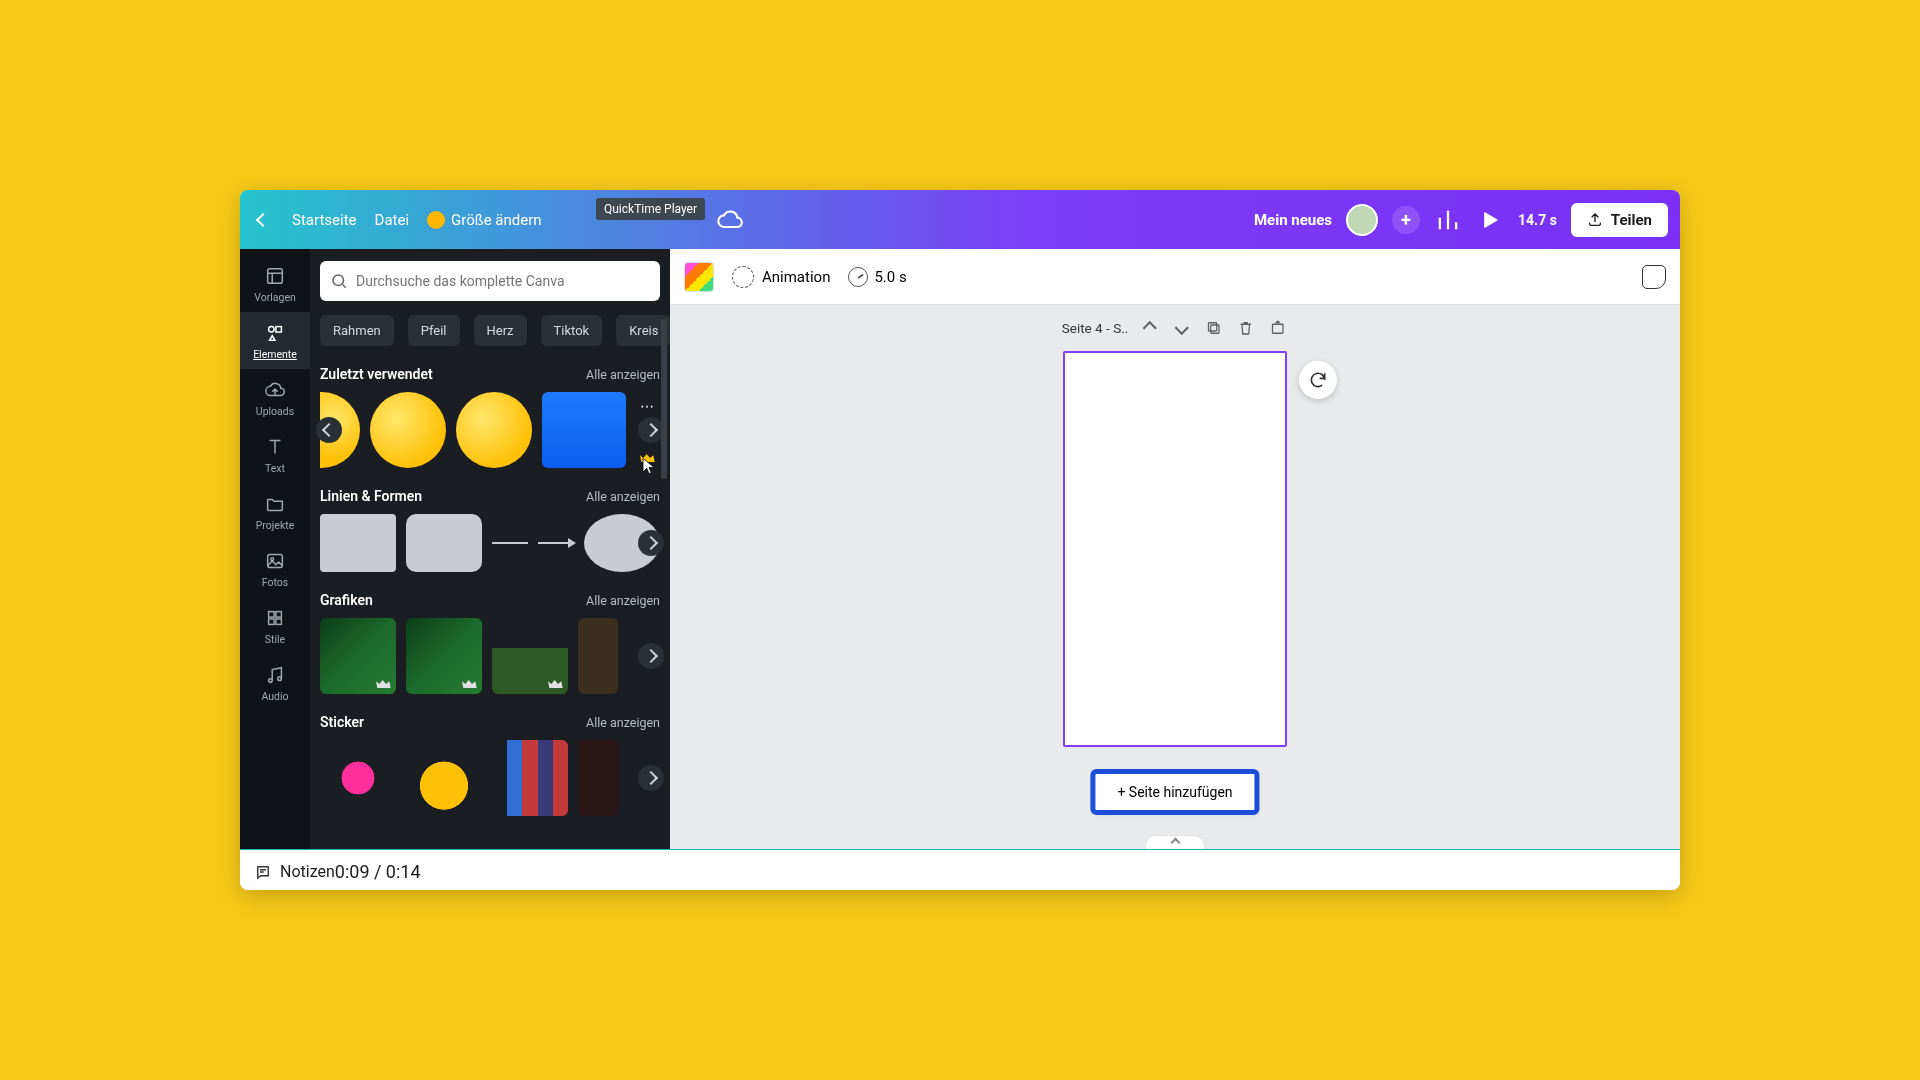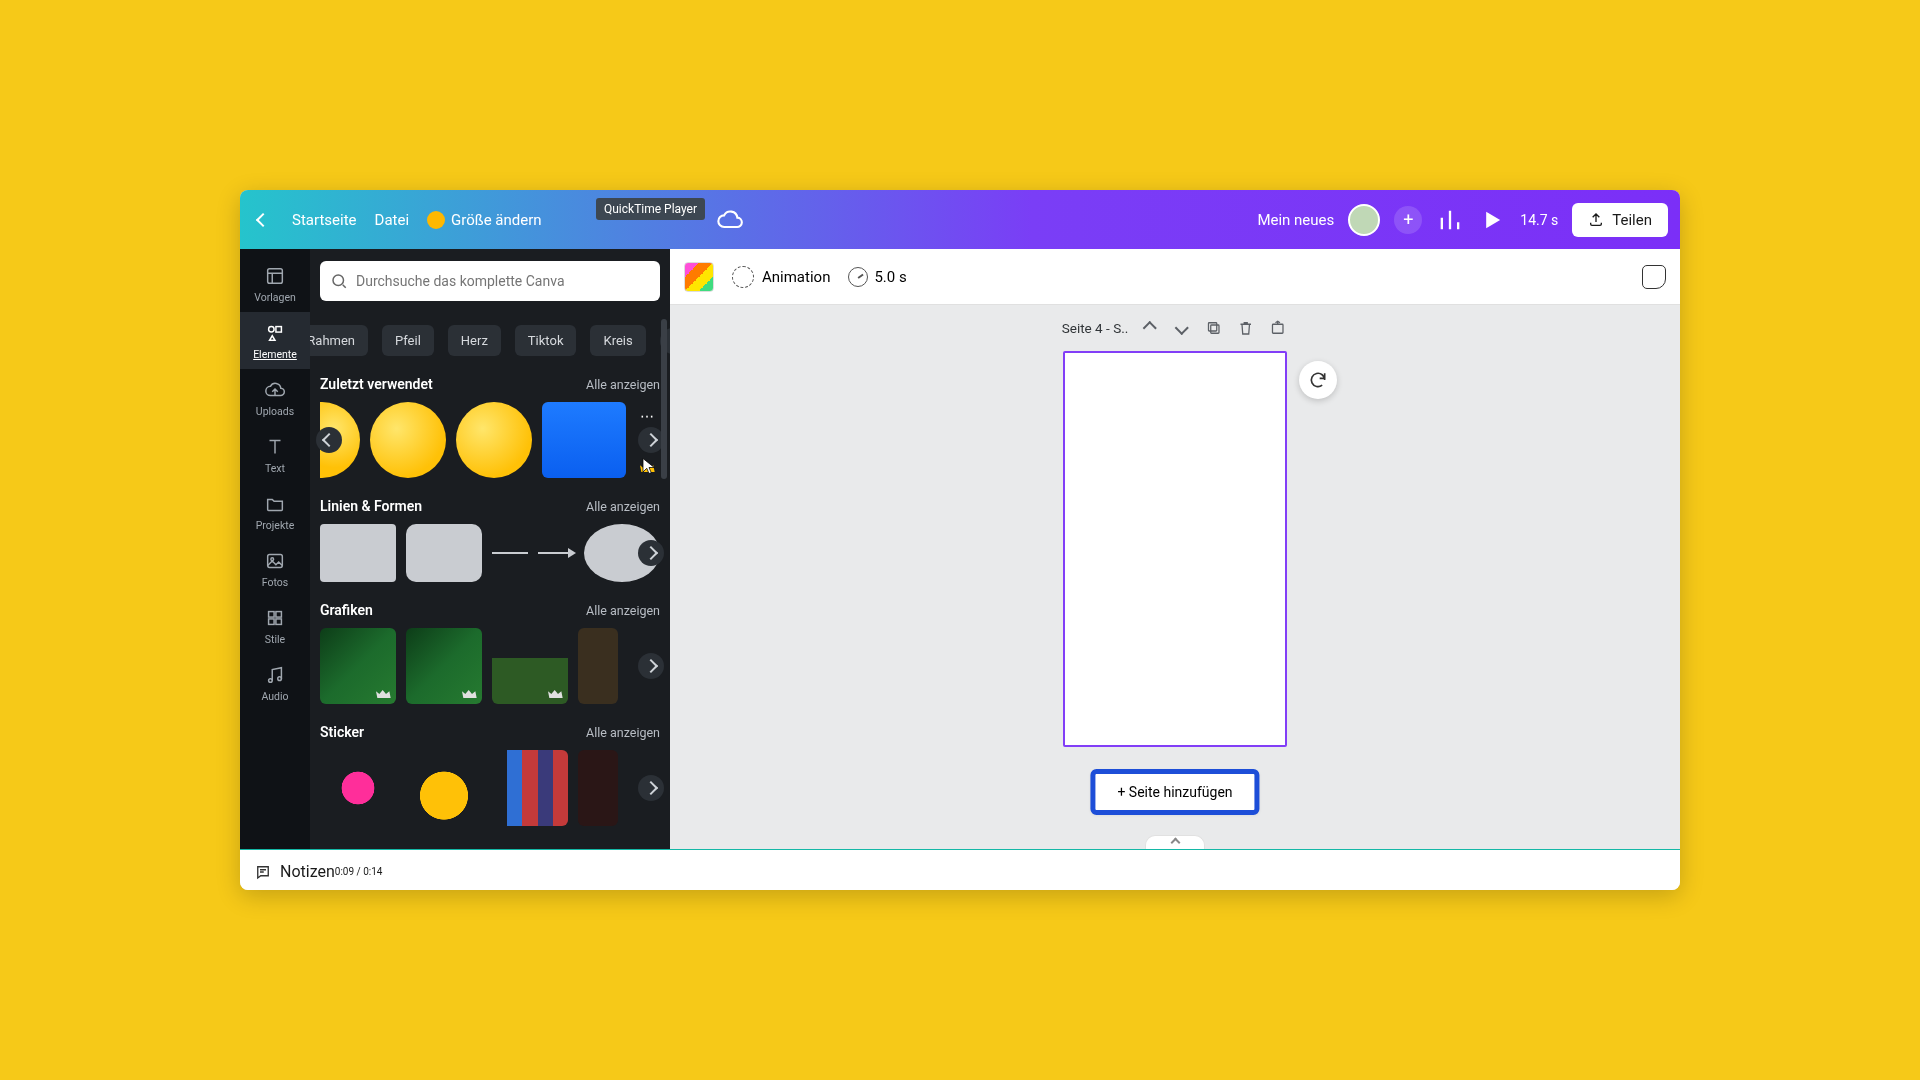--- a/index.html
+++ b/index.html
@@ -18,21 +18,21 @@
   }
   
   .topbar {
     height: 59px;
     background: linear-gradient(90deg, #25c4cc 0%, #7a3ef6 55%, #7b2ff7 100%);
     display: flex; align-items: center; padding: 0 12px;
     color: #fff;
     position: relative;
   }
   .topbar .left { display:flex; align-items:center; gap:18px; }
-  .topbar .right { margin-left:auto; display:flex; align-items:center; gap:14px; }
+  .topbar .right { margin-left:auto; display:flex; align-items:center; gap:14px;font-weight:bold; }
   .back-chevron { width:22px; height:22px; display:flex; align-items:center; justify-content:center; cursor:pointer; }
   .top-btn { color:#fff; font-size:15px; cursor:pointer; display:flex; align-items:center; gap:6px; }
   .resize-badge { width:18px; height:18px; border-radius:50%; background:#ffb800; display:inline-block; }
   .tooltip-qt { position:absolute; left:356px; top:8px; background:#3d4752; color:#fff; font-size:12px; padding:4px 8px; border-radius:3px; }
   .avatar { width:32px; height:32px; border-radius:50%; background:#c0d8b6; border:2px solid #fff; }
   .plus-circle { width:28px; height:28px; border-radius:50%; background:rgba(255,255,255,.15); color:#fff; display:flex; align-items:center; justify-content:center; font-size:18px; cursor:pointer; }
   .iconbtn { width:28px; height:28px; display:flex; align-items:center; justify-content:center; cursor:pointer; }
   .duration-pill { color:#fff; font-size:14px; }
   .share-btn { background:#fff; color:#1a1a1a; border-radius:6px; padding:8px 16px; display:flex; align-items:center; gap:8px; font-size:15px; cursor:pointer; }
 
@@ -48,21 +48,21 @@
   
   .rail { width:70px; background:#0f1216; display:flex; flex-direction:column; align-items:center; padding-top:6px; color:#a0a7af; }
   .rail-item { width:100%; padding:10px 0 8px; display:flex; flex-direction:column; align-items:center; gap:4px; font-size:10.5px; cursor:pointer; }
   .rail-item.active { background:#252a31; color:#fff;text-decoration:underline; }
   .rail-item svg, .rail-item .ri-icon { width:22px; height:22px; }
 
   
   .panel { width:360px; background:#1a1d21; color:#e8eaed; padding:12px 10px 0 10px; overflow:hidden; position:relative; }
   .search { background:#fff; border-radius:6px; height:40px; display:flex; align-items:center; gap:8px; padding:0 10px; }
   .search input { border:none; outline:none; flex:1; font-size:14px; background:transparent; color:#333; }
-  .chips { display:flex; gap:14px; margin-top:24px; align-items:center;justify-content:center; }
+  .chips { display:flex; gap:14px; margin-top:14px; align-items:center; }
   .chip { background:#2b3036; color:#d6d9dd; padding:8px 13px; border-radius:6px; font-size:13px; cursor:pointer; white-space:nowrap; }
   .chip-arrow { width:26px; height:26px; border-radius:50%; background:#2b3036; display:flex; align-items:center; justify-content:center; cursor:pointer; flex:0 0 26px; }
   .section { margin-top:20px; }
   .section-head { display:flex; justify-content:space-between; align-items:center; margin-bottom:10px; }
   .section-head .title { font-size:14px; font-weight:600; color:#fff; }
   .section-head .all { font-size:12.5px; color:#b8bdc4; cursor:pointer; }
   .row { display:flex; gap:10px; align-items:center; position:relative; }
   .row-arrow { position:absolute; right:-4px; top:50%; transform:translateY(-50%); width:26px; height:26px; border-radius:50%; background:#2b3036; display:flex; align-items:center; justify-content:center; cursor:pointer; }
   .row-arrow.left { left:-4px; right:auto; }
   .thumb { width:76px; height:76px; border-radius:6px; background:#333; flex:0 0 76px; position:relative; }
@@ -97,21 +97,21 @@
   .page-strip .sicon { width:22px; height:22px; display:flex; align-items:center; justify-content:center; cursor:pointer; color:#5c6066; }
   .page-box-canvas { position:absolute; left:50%; top:102px; transform:translateX(-50%); width:224px; height:396px; background:#fff; border:2px solid #823ef7; border-radius:2px; }
   .refresh-fab { position:absolute; left:calc(50% + 124px); top:112px; width:38px; height:38px; background:#fff; border-radius:50%; box-shadow:0 2px 6px rgba(0,0,0,.18); display:flex; align-items:center; justify-content:center; cursor:pointer; }
   .add-page { position:absolute; left:50%; transform:translateX(-50%); top:520px; background:#fff; border:5px solid #1d4ed8; border-radius:6px; padding:10px 22px; font-size:14px; box-shadow:0 1px 3px rgba(0,0,0,.05); cursor:pointer; }
   .drawer-handle { position:absolute; left:50%; transform:translateX(-50%); bottom:0; width:60px; height:14px; background:#fff; border:1px solid #e1e1e1; border-bottom:none; border-radius:10px 10px 0 0; display:flex; align-items:center; justify-content:center; cursor:pointer; }
 
   .cursor { position:absolute; left:330px; top:208px; pointer-events:none; }
   .cursor svg { width:18px; height:18px; }
 
   .notes-btn { display:flex; align-items:center; gap:8px; cursor:pointer; }
-  .playtime { font-size:10px; }
+  .playtime { font-size:18px; }
   .chevron { width:10px; height:10px; border-right:2px solid currentColor; border-bottom:2px solid currentColor; transform:rotate(-45deg); }
   .chevron.left { transform:rotate(135deg); }
   .chevron.up { transform:rotate(-135deg); }
   .chevron.down { transform:rotate(45deg); }
 </style>
 </head>
 <body>
 
 <div class="app">
 

